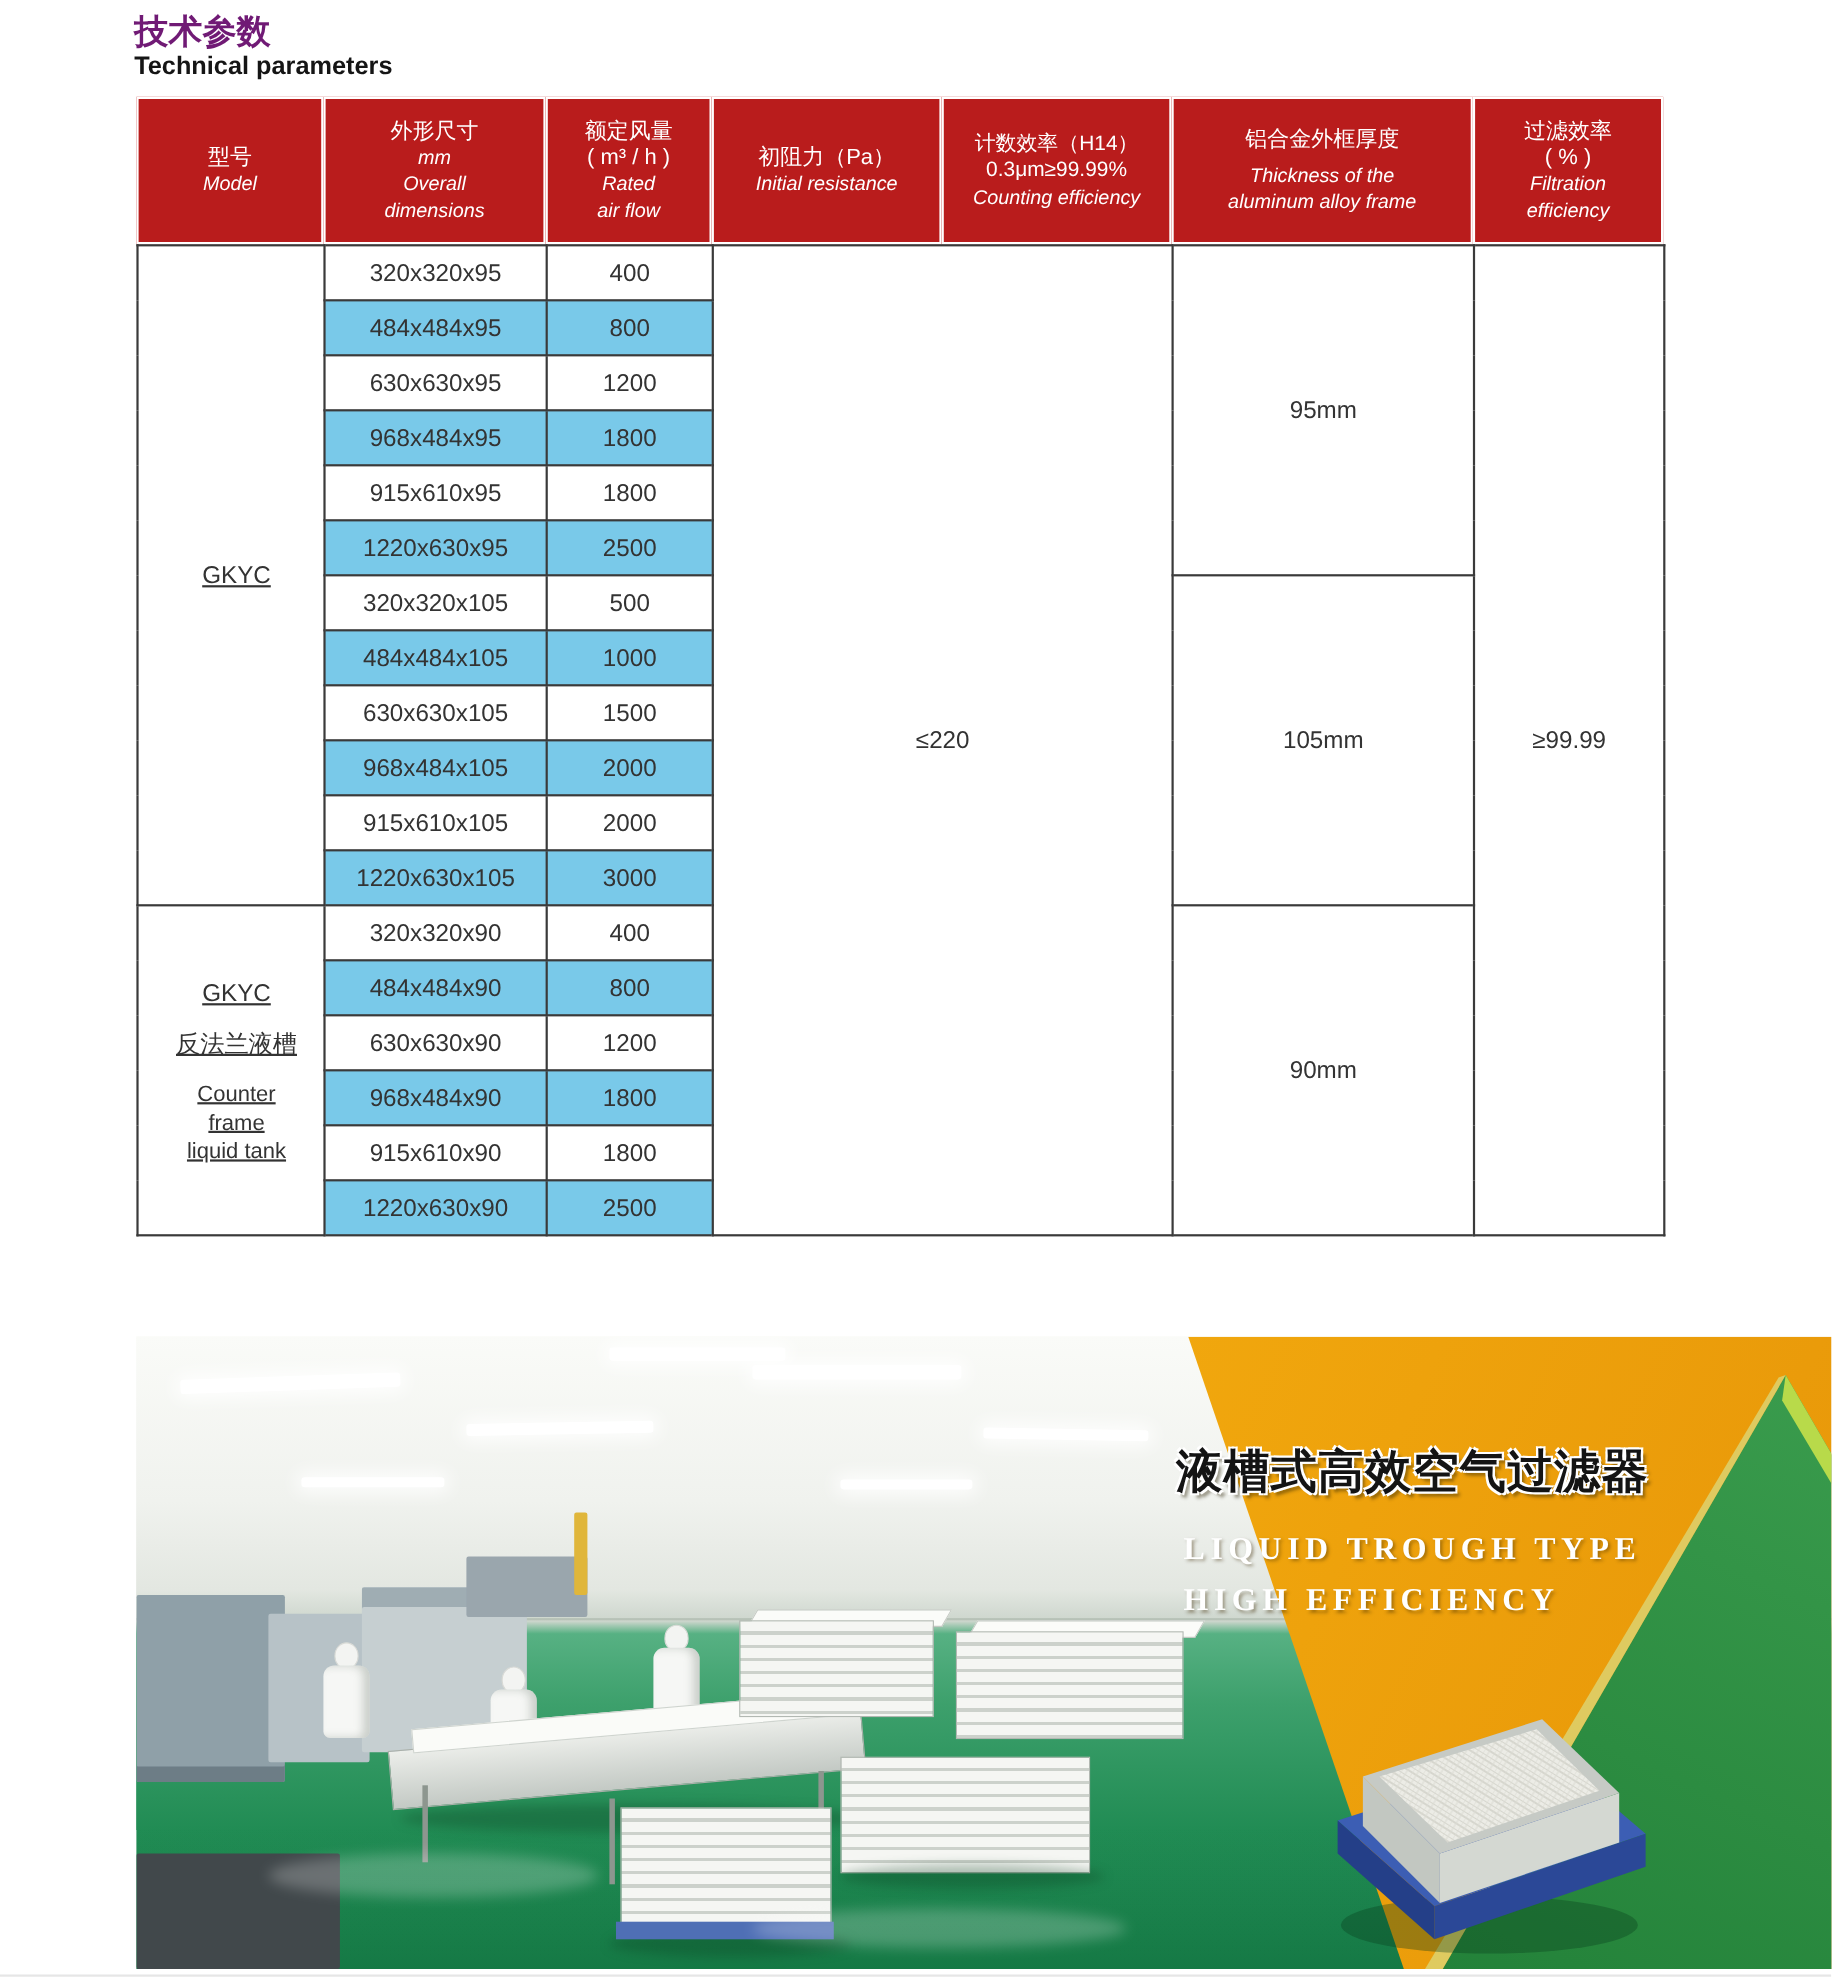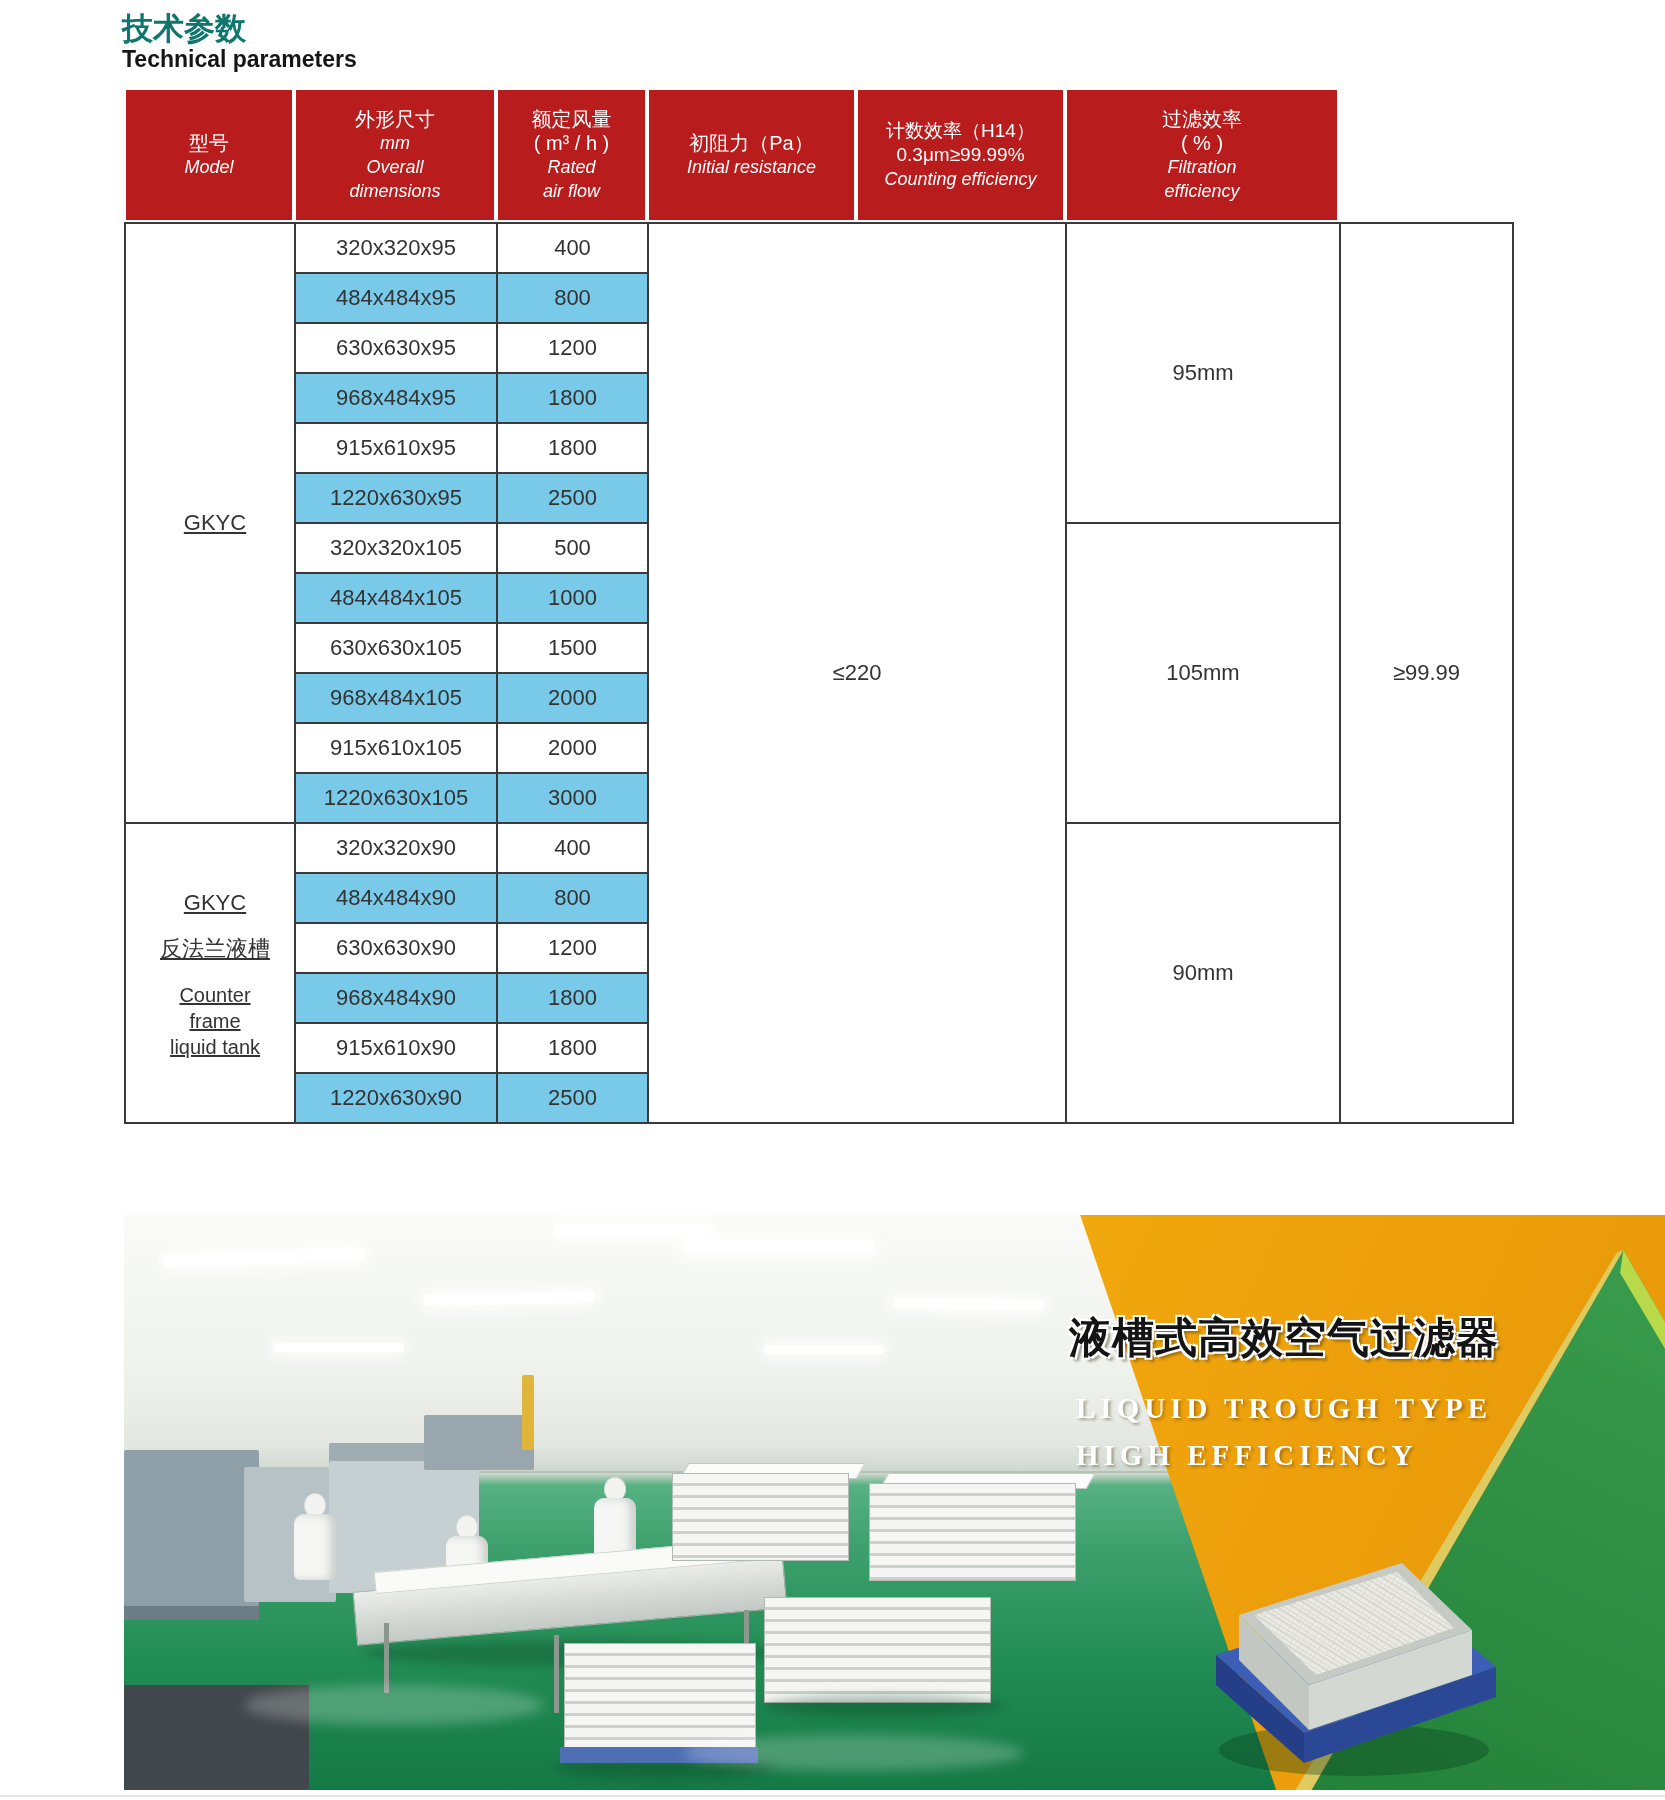--- a/index.html
+++ b/index.html
@@ -1,20 +1,20 @@
 <!DOCTYPE html>
 <html><head>
 <meta charset="utf-8">
 <style>
   html,body{margin:0;padding:0;background:#fff;}
   .page{position:relative;width:1665px;height:1800px;background:#fff;overflow:hidden;
         font-family:"Liberation Sans",sans-serif;color:#2b2b2b;}
 
   
-  .title-zh{position:absolute;left:122px;top:8px;font-size:31px;font-weight:600;color:#0f766e;}
+  .title-zh{position:absolute;left:122px;top:8px;font-size:31px;font-weight:600;color:#701a75;}
   .title-en{position:absolute;left:122px;top:46px;font-size:23px;font-weight:600;color:#151515;}
 
   
   .thead{position:absolute;left:124px;top:88px;width:1388px;height:134px;
          display:grid;grid-template-columns:170px 202px 151px 418px 274px 173px;}
   .hcell{background:#b91c1c;border:2px solid #fff;color:#fff;display:flex;flex-direction:column;
          align-items:center;justify-content:center;text-align:center;line-height:24px;}
   .hcol4{display:flex;flex-direction:row;}
   .hcol4 .hcell{flex:1;}
   .hzh{font-size:20px;}
@@ -114,20 +114,25 @@
       <div class="hcell">
         <div class="hzh">初阻力（Pa）</div>
         <div class="hen">Initial resistance</div>
       </div>
       <div class="hcell">
         <div class="hsmall">计数效率（H14）0.3μm≥99.99%</div>
         <div class="hen">Counting efficiency</div>
       </div>
     </div>
     <div class="hcell">
+      <div class="hzh">铝合金外框厚度</div>
+      <div class="hen" style="margin-top:8px">Thickness of the</div>
+      <div class="hen">aluminum alloy frame</div>
+    </div>
+    <div class="hcell">
       <div class="hzh">过滤效率</div>
       <div class="hzh">( % )</div>
       <div class="hen">Filtration</div>
       <div class="hen">efficiency</div>
     </div>
   </div>
 
   <table class="body">
     <colgroup>
       <col style="width:170px">

